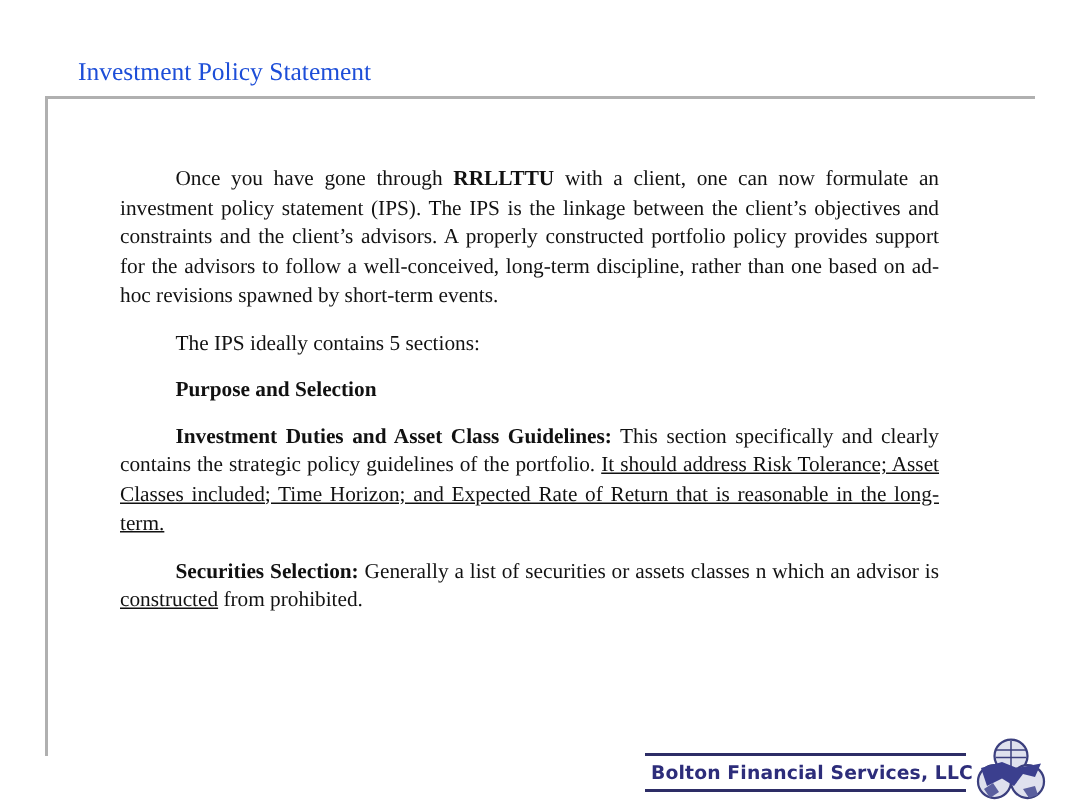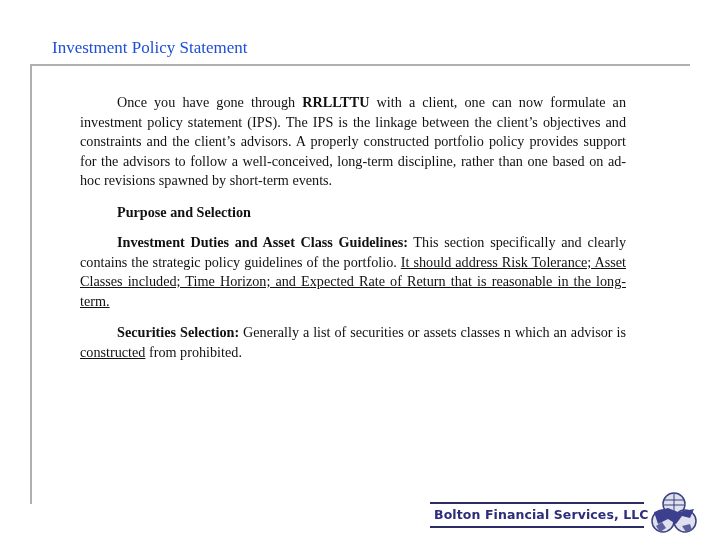--- a/index.html
+++ b/index.html
@@ -1,41 +1,42 @@
 <!DOCTYPE html>
 <html><head>
 <meta charset="utf-8">
 <style>
   html, body { margin: 0; padding: 0; background: #ffffff; }
   body { width: 720px; height: 540px; position: relative; overflow: hidden;
          font-family: "Liberation Serif", "DejaVu Serif", serif; color: #111; }
   .title { position: absolute; left: 36px; top: 34px; font-size: 17px; line-height: 28px; color: #1d4ed8; white-space: nowrap; margin-left: 16px; }
   .frame-top { position: absolute; left: 30px; top: 64px; width: 660px; height: 2px; background: #b0b0b0; }
   .frame-left { position: absolute; left: 30px; top: 64px; width: 2px; height: 440px; background: #b0b0b0; }
-  .content { position: absolute; left: 80px; top: 93px; width: 546px; font-size: 14.2px; line-height: 19.5px; }
+  .content { position: absolute; left: 80px; top: 110px; width: 546px; font-size: 14.2px; line-height: 19.5px; }
   .content p { margin: 0 0 12px 0; text-align: justify; text-indent: 37px; }
   .content p.head { margin-bottom: 11px; }
   .content b { font-weight: bold; }
   .u { text-decoration: underline; }
   .footer { position: absolute; left: 430px; top: 502px; width: 214px; height: 26px;
             border-top: 2px solid #2d2d66; border-bottom: 2px solid #2d2d66; box-sizing: border-box; }
   .footer-text { position: absolute; left: 4px; top: 3px; font-family: "DejaVu Sans", "Liberation Sans", sans-serif;
                  font-weight: bold; font-size: 12.5px; color: #2d2d7a; white-space: nowrap; letter-spacing: 0.1px; text-align: center; }
   .logo { position: absolute; left: 648px; top: 488px; width: 52px; height: 48px; }
 </style>
 </head>
 <body>
 
 <div class="title">Investment Policy Statement</div>
 <div class="frame-top"></div>
 <div class="frame-left"></div>
 
 <div class="content">
   <p><span>Once you have gone through </span><b>RRLLTTU</b><span> with a client, one can now formulate an investment policy statement (IPS).  The IPS is the linkage between the client’s objectives and constraints and the client’s advisors.  A properly constructed portfolio policy provides support for the advisors to follow a well-conceived, long-term discipline, rather than one based on ad-hoc revisions spawned by short-term events.</span></p>
 
+  <p>The IPS ideally contains 5 sections:</p>
 
   <p class="head"><b>Purpose and Selection</b></p>
 
   <p><b>Investment Duties and Asset Class Guidelines:</b><span> This section specifically and clearly contains the strategic policy guidelines of the portfolio.  </span><span class="u">It should address Risk Tolerance; Asset Classes included; Time Horizon; and Expected Rate of Return that is reasonable in the long-term.</span></p>
 
   <p><b>Securities Selection:</b><span> Generally a list of securities or assets classes n which an advisor is </span><span class="u">constructed</span><span> from prohibited.</span></p>
 
 
 </div>
 

